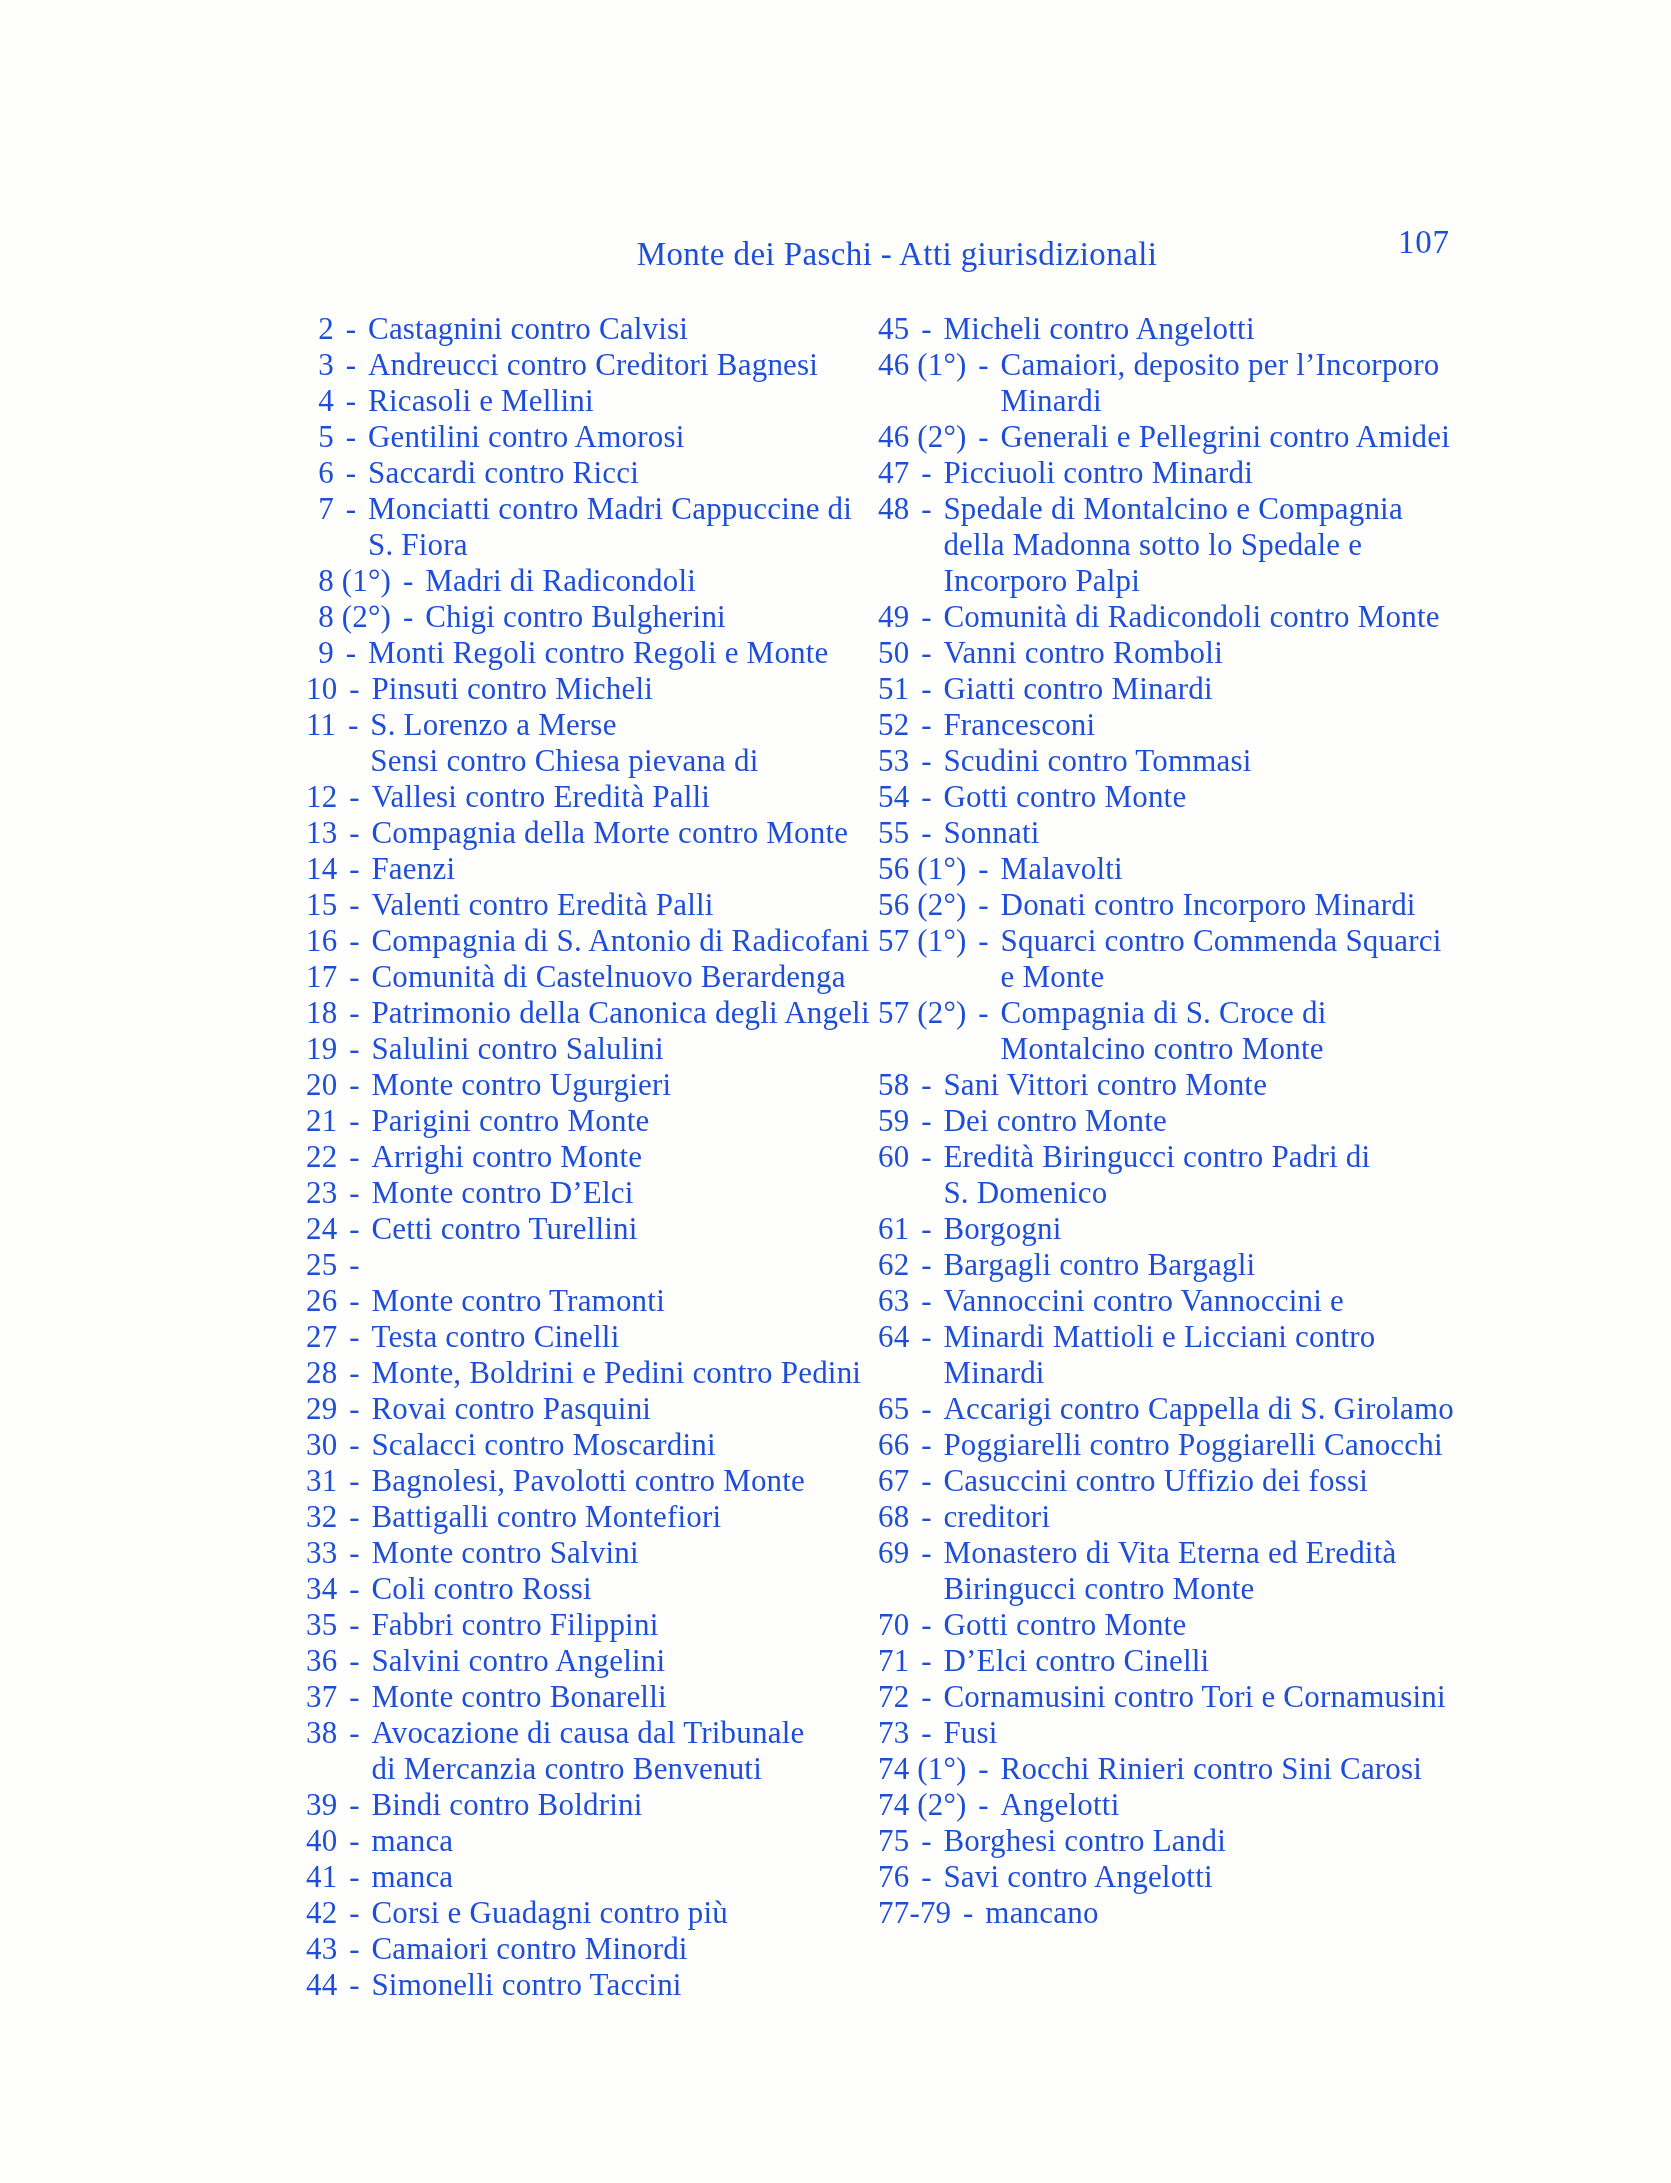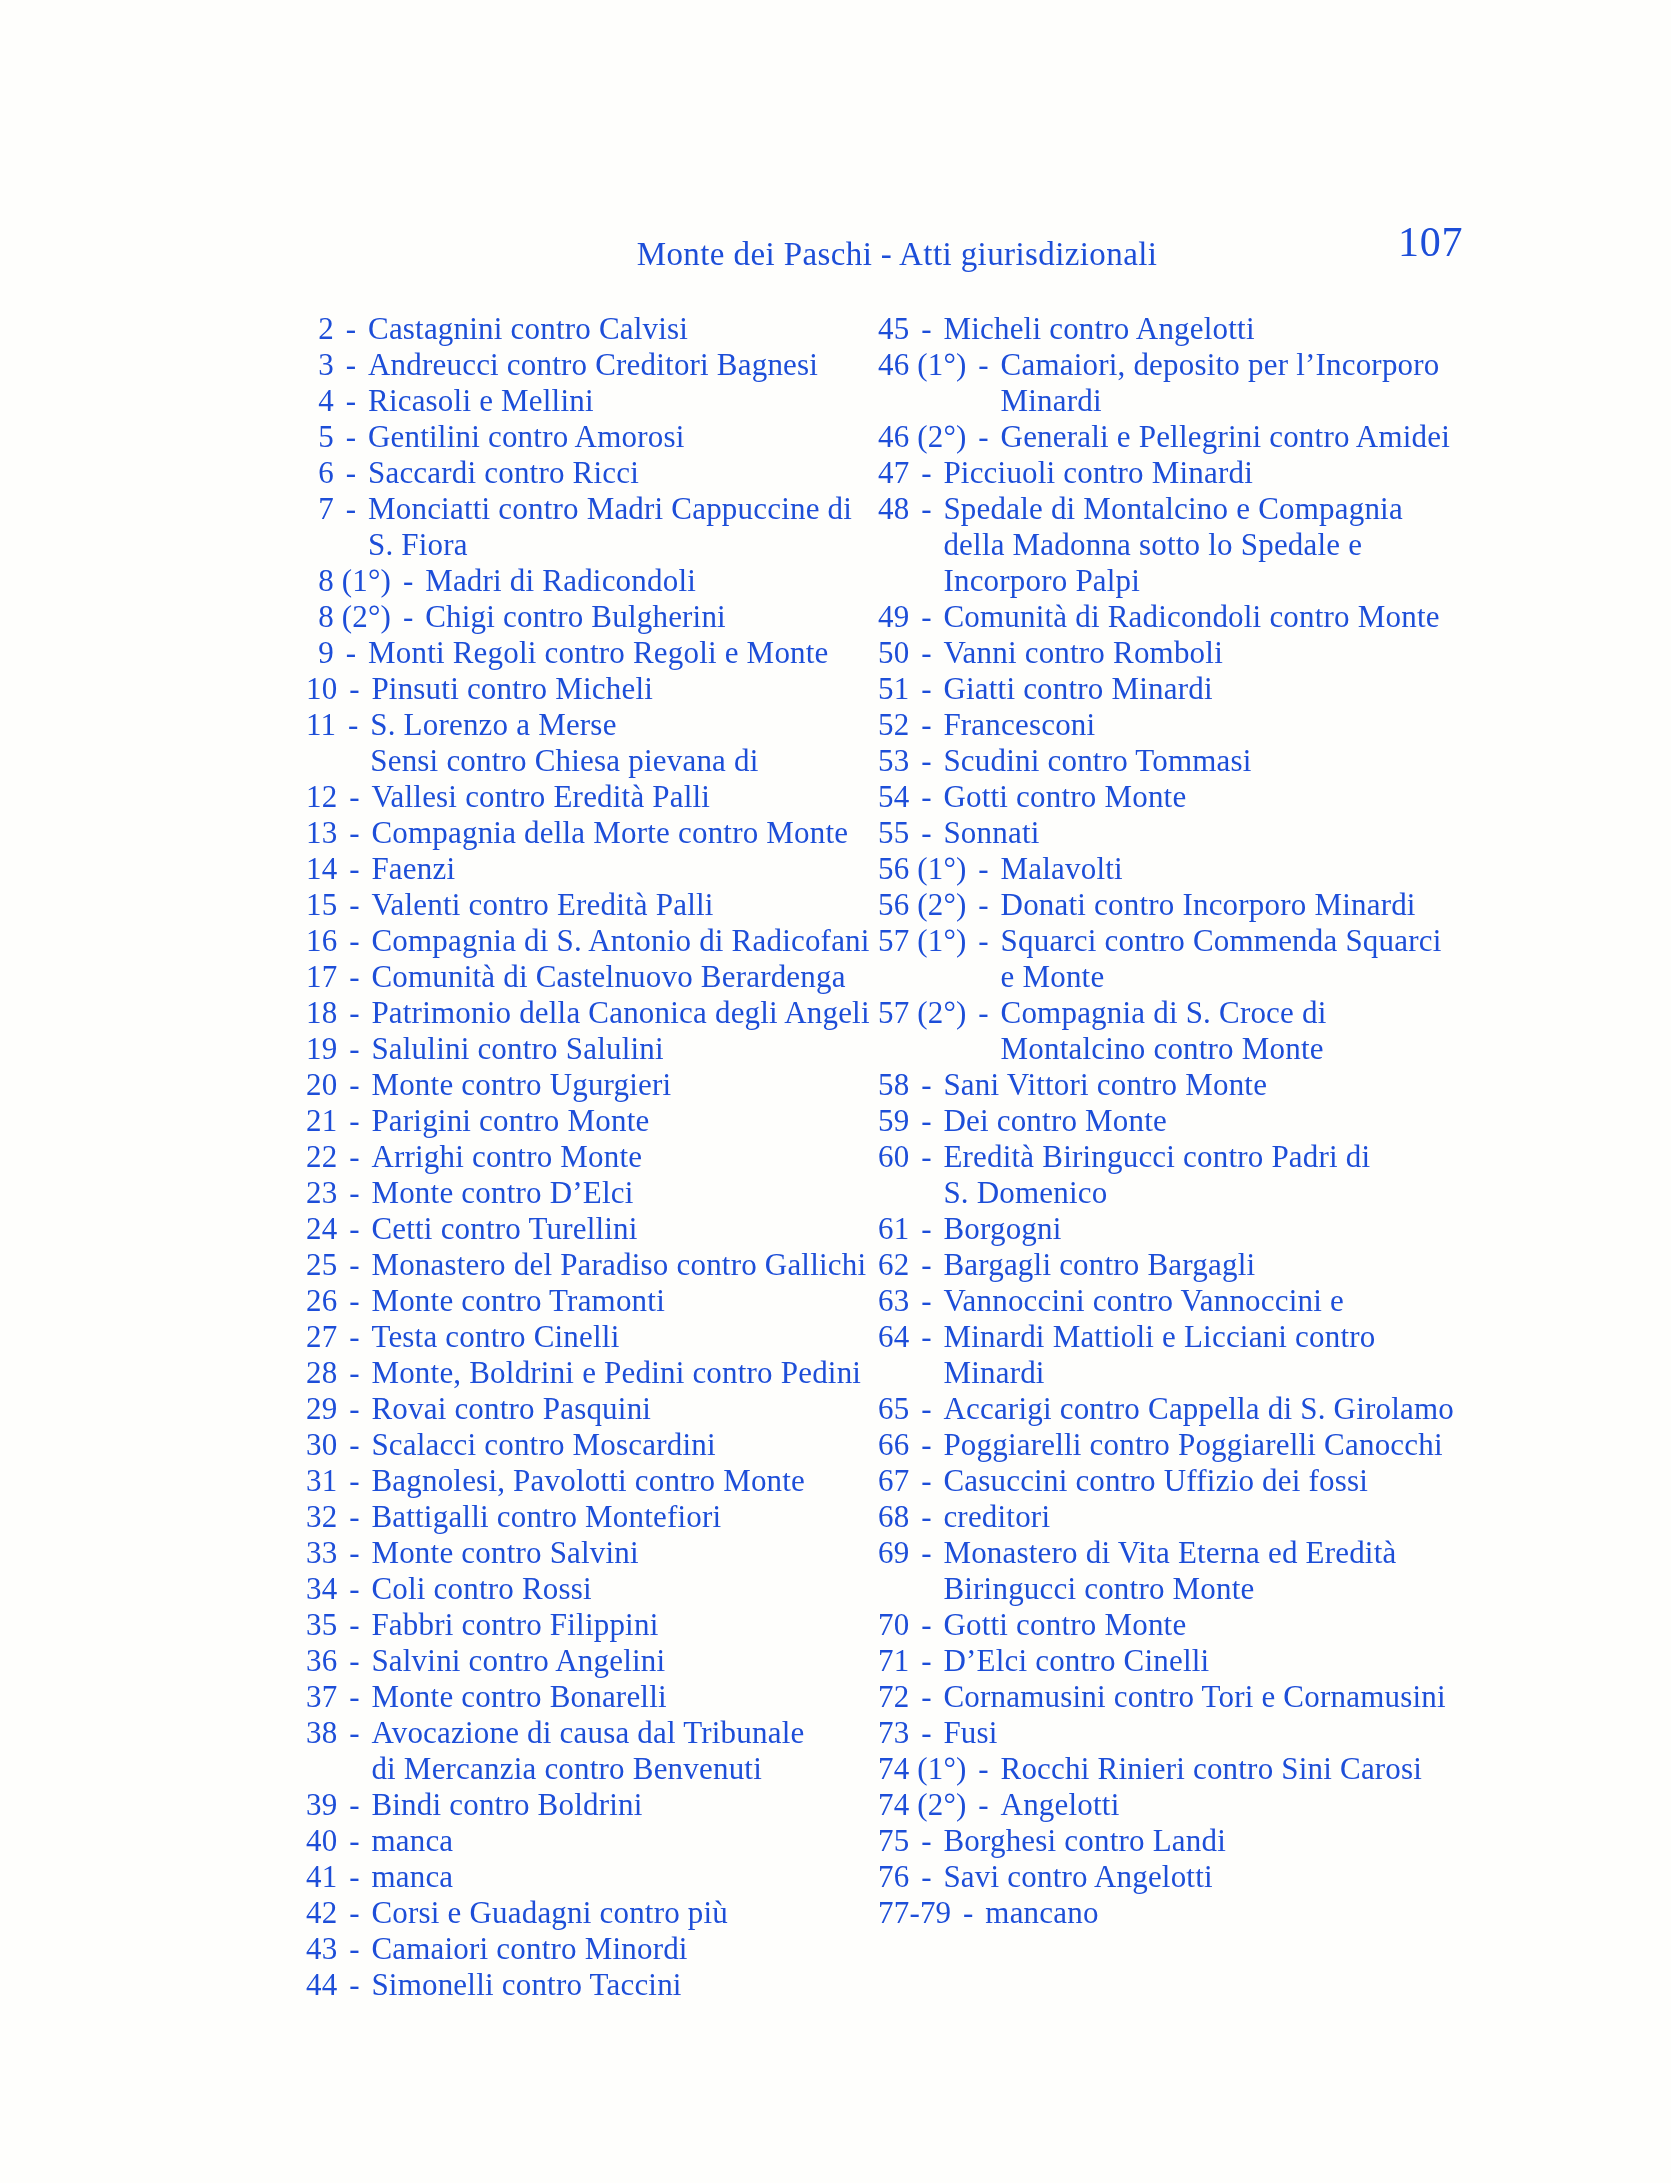--- a/index.html
+++ b/index.html
@@ -14,21 +14,21 @@
   }
   .running-title {
     position:absolute; left:546px; top:236px; width:702px;
     text-align:center;
     font-size:33px; line-height:36px;
     letter-spacing:0.4px;
     white-space:nowrap;
   }
   .page-number {
     position:absolute; left:1398px; top:221px;
-    font-size:42px; line-height:42px;
+    font-size:33px; line-height:42px;
     letter-spacing:0.8px;
   }
   .col {
     position:absolute; top:311px;
     font-size:31px; line-height:36px;
     letter-spacing:0.2px;
   }
   .col-left  { left:306px;  width:593px; }
   .col-right { left:878px; width:733px; }
   .entry { display:flex; align-items:baseline; }
@@ -262,23 +262,20 @@
     <span class="dash">-</span>
     <div class="lines">
           <div class="line">Cetti contro Turellini</div>
         </div>
   </div>
 
   <div class="entry">
     <span class="num">25</span>
     <span class="sfx"></span>
     <span class="dash">-</span>
-    <div class="lines">
-          <div class="line">Monastero del Paradiso contro Gallichi</div>
-        </div>
   </div>
 
   <div class="entry">
     <span class="num">26</span>
     <span class="sfx"></span>
     <span class="dash">-</span>
     <div class="lines">
           <div class="line">Monte contro Tramonti</div>
         </div>
   </div>

